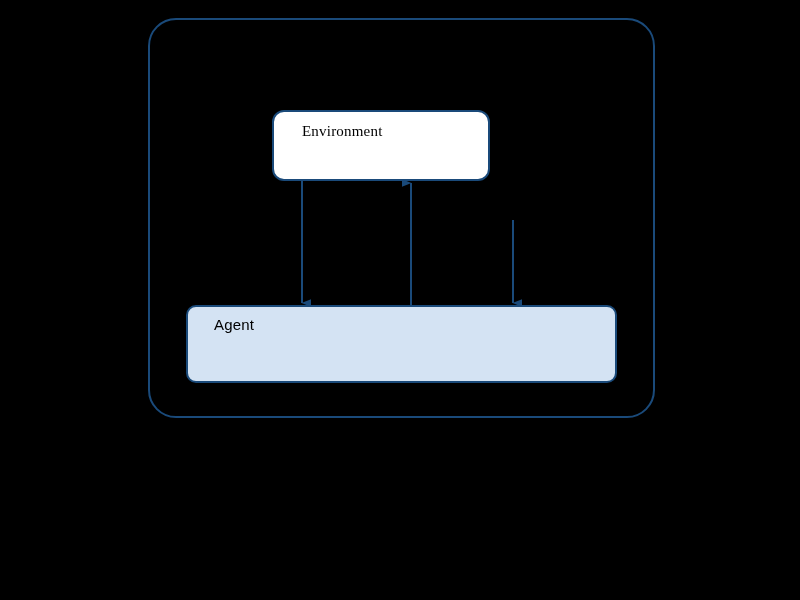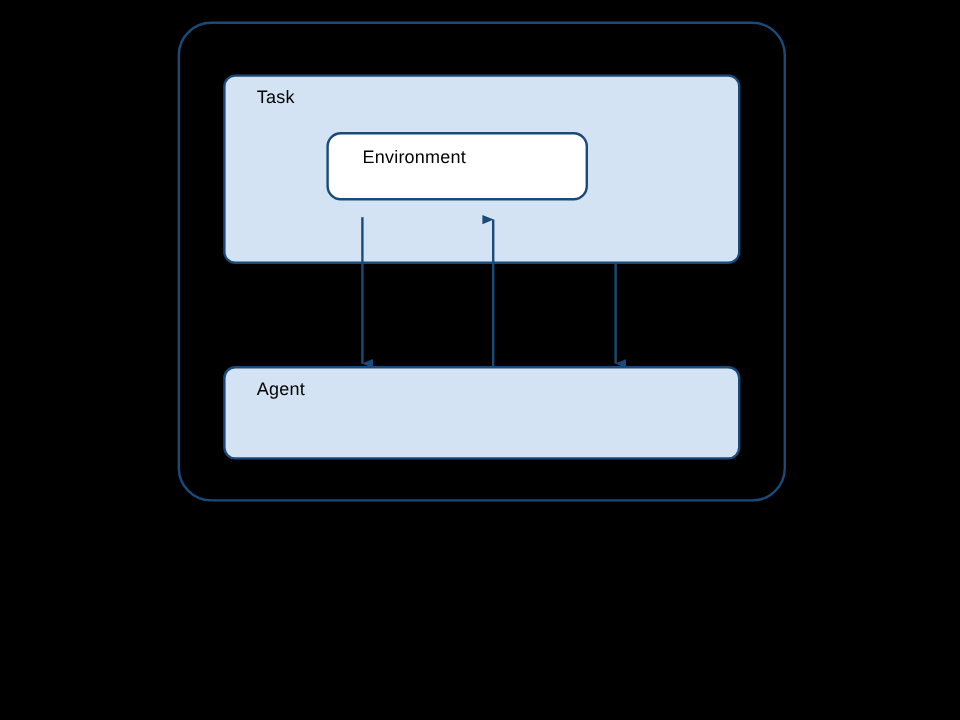--- a/index.html
+++ b/index.html
@@ -48,23 +48,24 @@
     top: 305px;
     width: 431px;
     height: 78px;
     background: #d4e3f3;
     text-align: right;
   }
   .box-environment {
     left: 272px;
     top: 110px;
     width: 218px;
-    height: 57px;
+    height: 71px;
     background: #ffffff;
     border-radius: 12px;
+    font-family: Liberation Serif, serif;
   }
   .box-label {
     position: absolute;
     left: 26px;
     top: 8px;
     font-size: 15px;
     line-height: 19px;
     color: #000000;
     white-space: nowrap;
     letter-spacing: 0.2px;
@@ -82,23 +83,20 @@
     pointer-events: none;
   }
 </style>
 </head>
 <body>
 
 <div id="canvas">
 
   <div class="outer-container"></div>
 
-  <div class="box box-task">
-    <div class="box-label">Task</div>
-  </div>
 
   <div class="box box-environment">
     <div class="box-label env-label">Environment</div>
   </div>
 
   <div class="box box-agent">
     <div class="box-label">Agent</div>
   </div>
 
   <svg class="arrow-layer" width="800" height="600" viewBox="0 0 800 600">

